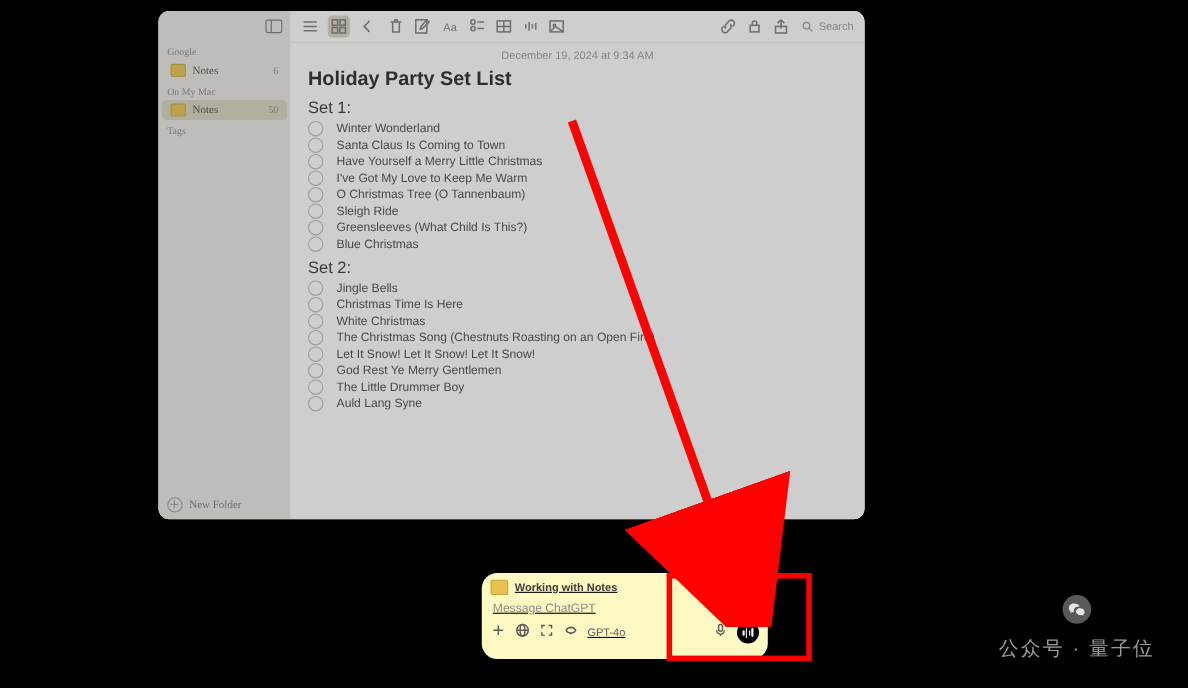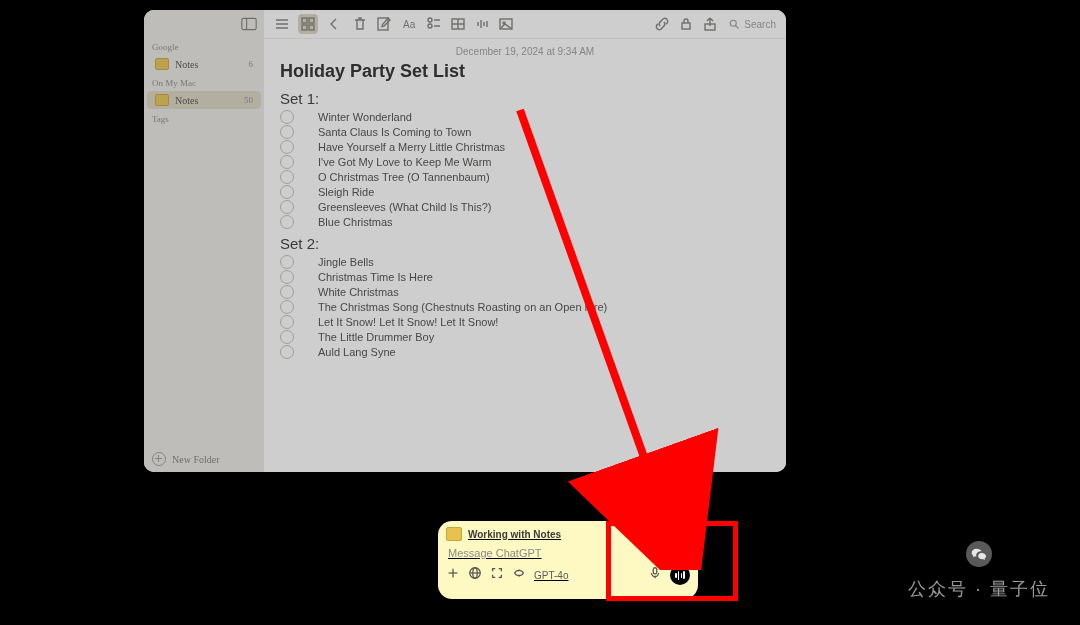--- a/index.html
+++ b/index.html
@@ -32,21 +32,21 @@
   .tb-sep{flex:1 1 auto;}
   .tb-ico{width:16px;height:16px;display:flex;align-items:center;justify-content:center;}
   .tb-ico svg{width:16px;height:16px;stroke:#7c7c78;fill:none;stroke-width:1.4;}
   .tb-ico.on{background:#d8d3bf;border-radius:4px;padding:2px;}
   .search{display:flex;align-items:center;gap:4px;color:#9a9a96;font-size:10px;}
   .search svg{width:12px;height:12px;stroke:#9a9a96;fill:none;stroke-width:1.5;}
   .content{position:absolute;left:0;top:28px;right:0;bottom:0;padding:8px 16px 20px 16px;box-sizing:border-box;overflow:hidden;}
   .datestamp{text-align:center;font-size:10px;color:#9a9a98;margin-bottom:4px;}
   .title{font-size:18px;font-weight:700;color:#222;margin:4px 0 8px 0;}
   .sethdr{font-size:15px;font-weight:400;color:#333;margin:6px 0 3px 0;}
-  .check{display:flex;align-items:center;gap:24px;margin:1px 0;}
+  .check{display:flex;align-items:center;gap:12px;margin:1px 0;}
   .check .circ{width:12px;height:12px;border:1px solid #c1bdaf;border-radius:50%;flex:0 0 auto;}
   .check .txt{font-size:11px;color:#454543;}
   
   .palette{position:absolute;left:438px;top:521px;width:260px;height:78px;border-radius:14px;background:#fef9c3;box-shadow:0 8px 20px rgba(0,0,0,.5);padding:6px 8px 6px 8px;box-sizing:border-box;text-decoration:underline;}
   .pal-top{display:flex;align-items:center;gap:6px;font-size:10px;font-weight:600;color:#3a3a3a;margin-bottom:6px;}
   .pal-top .ni{width:14px;height:12px;background:#e8c24e;border:1px solid #caa632;border-radius:2px;}
   .pal-msg{font-size:11px;color:#8a8a88;margin:4px 0 6px 2px;}
   .pal-row{display:flex;align-items:center;gap:8px;color:#5a5a58;}
   .pal-row svg{width:14px;height:14px;stroke:#5a5a58;fill:none;stroke-width:1.5;}
   .pal-row .mdl{font-size:10px;color:#5a5a58;font-weight:500;}
@@ -273,20 +273,24 @@
           <div class="check">
               <span class="circ"></span>
               <span class="txt">The Christmas Song (Chestnuts Roasting on an Open Fire)</span>
             </div>
           <div class="check">
               <span class="circ"></span>
               <span class="txt">Let It Snow! Let It Snow! Let It Snow!</span>
             </div>
           <div class="check">
               <span class="circ"></span>
+              <span class="txt">God Rest Ye Merry Gentlemen</span>
+            </div>
+          <div class="check">
+              <span class="circ"></span>
               <span class="txt">The Little Drummer Boy</span>
             </div>
           <div class="check">
               <span class="circ"></span>
               <span class="txt">Auld Lang Syne</span>
             </div>
         </div>
       </div>
     </div>
     <div class="dim"></div>

